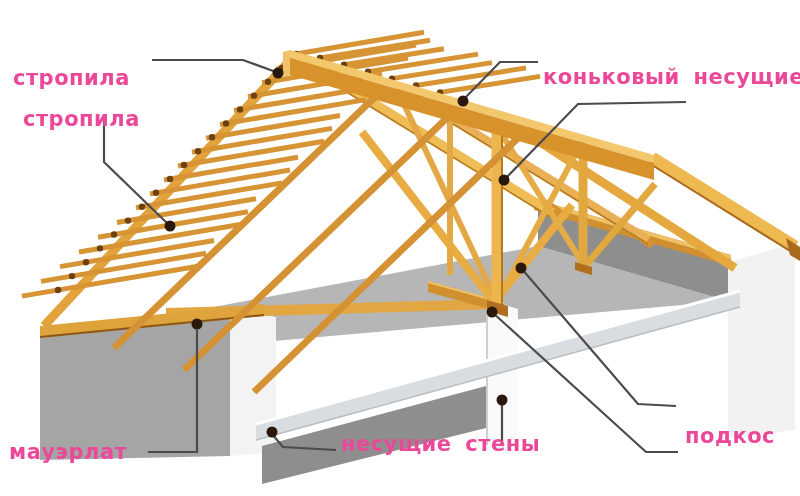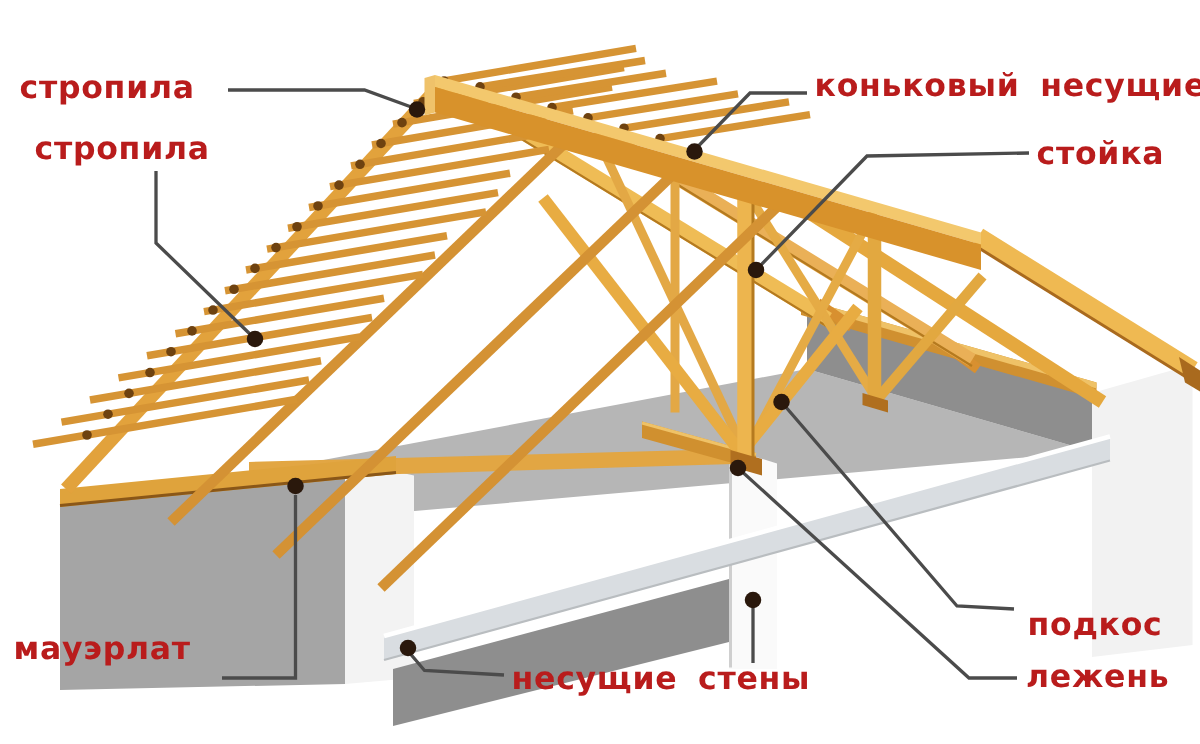--- a/index.html
+++ b/index.html
@@ -1,20 +1,20 @@
 <!DOCTYPE html>
 <html><head>
 <meta charset="utf-8">
 <style>
   html,body{margin:0;padding:0;background:#fff;}
   #stage{position:relative;width:800px;height:496px;background:#ffffff;overflow:hidden;
          font-family:"DejaVu Sans","Liberation Sans",sans-serif;}
   #scene{position:absolute;left:0;top:0;}
-  .lbl{position:absolute;font-weight:bold;font-size:21px;color:#b91c1c;
-       letter-spacing:0.5px;white-space:nowrap;z-index:3;}
+  .lbl{position:absolute;font-weight:bold;font-size:21px;color:#ec4899;
+       letter-spacing:0.5px;white-space:nowrap;z-index:3;margin-top:20px;}
   .lbl2{word-spacing:6px;}
   #watermark{position:absolute;left:322px;top:418px;z-index:2;
        font-family:"DejaVu Serif","Liberation Serif",serif;
        font-weight:bold;font-size:62px;color:#8f8f8f;opacity:0.52;
        letter-spacing:3px;white-space:nowrap;}
 </style>
 </head>
 <body>
 
 <div id="stage">
@@ -176,18 +176,16 @@
       <circle cx="502" cy="400" r="5.5"></circle>
       <circle cx="521" cy="268" r="5.5"></circle>
       <circle cx="492" cy="312" r="5.5"></circle>
     </g>
   </svg>
 
 
   <div class="lbl" style="left:13px;top:46px">стропила</div>
   <div class="lbl" style="left:23px;top:87px">стропила</div>
   <div class="lbl lbl2" style="left:543px;top:45px">коньковый несущие</div>
-  <div class="lbl" style="left:691px;top:90px">стойка</div>
   <div class="lbl" style="left:685px;top:404px">подкос</div>
-  <div class="lbl" style="left:684px;top:439px">лежень</div>
   <div class="lbl" style="left:9px;top:420px">мауэрлат</div>
-  <div class="lbl lbl2" style="left:341px;top:440px">несущие стены</div>
+  <div class="lbl lbl2" style="left:341px;top:412px">несущие стены</div>
 </div>
 
 </body></html>

